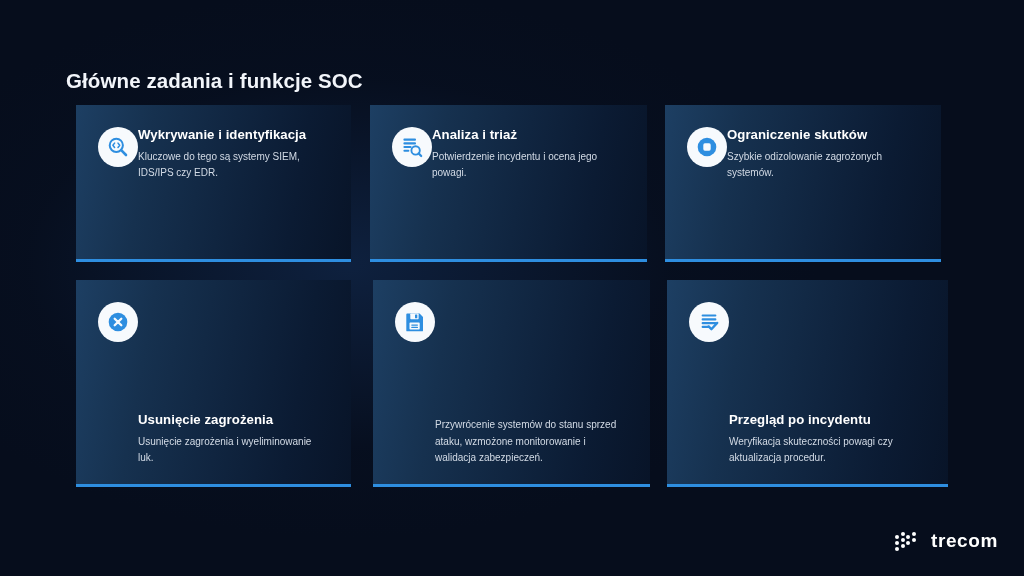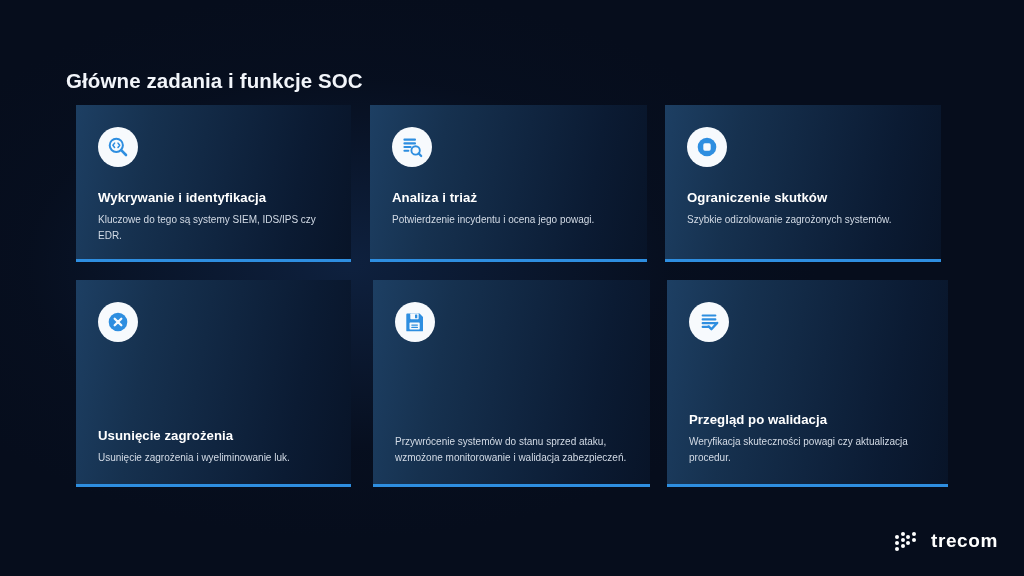--- a/index.html
+++ b/index.html
@@ -50,21 +50,21 @@
     background:linear-gradient(100deg, #1d3f63 0%, #16314f 26%, #102540 54%, #0b1b33 78%, #081428 100%);
     border-bottom:3px solid #2e8ee0;
     overflow:hidden;
     display:flex;
     flex-direction:column;
   }
 
   .card-inner {
     flex:1;
     display:flex;
-    flex-direction:column;
+    flex-direction:row;
     padding:22px 22px 18px 22px;
   }
 
   
   .card.align-bottom .card-inner { justify-content:flex-start; }
   .card.align-bottom .card-text  { margin-top:auto; }
 
   .icon-badge {
     width:40px; height:40px;
     border-radius:50%;
@@ -216,21 +216,21 @@
       <div class="icon-badge">
         <svg width="24" height="24" viewBox="0 0 24 24">
           <rect x="4.6" y="4.4" width="14.8" height="2.2" rx="1" fill="#2e8ee0"></rect>
           <rect x="4.6" y="8.2" width="14.8" height="2.2" rx="1" fill="#2e8ee0"></rect>
           <rect x="4.6" y="12.0" width="14.8" height="2.2" rx="1" fill="#2e8ee0"></rect>
           <rect x="4.6" y="15.8" width="8.4" height="2.2" rx="1" fill="#2e8ee0"></rect>
           <path d="M11.6 16.4 L14.4 19.2 L20.2 12.9" fill="none" stroke="#2e8ee0" stroke-width="2.4" stroke-linecap="round" stroke-linejoin="round"></path>
         </svg>
       </div>
       <div class="card-text">
-        <div class="card-title">Przegląd po walidacja</div>
+        <div class="card-title">Przegląd po incydentu</div>
         <div class="card-desc">Weryfikacja skuteczności powagi czy aktualizacja procedur.</div>
       </div>
     </div>
   </div>
 
   <div class="logo">
     <div class="logo-mark">
       <i style="left:0px;   top:4.0px;"></i>
       <i style="left:0px;   top:10.0px;"></i>
       <i style="left:0px;   top:16.0px;"></i>

